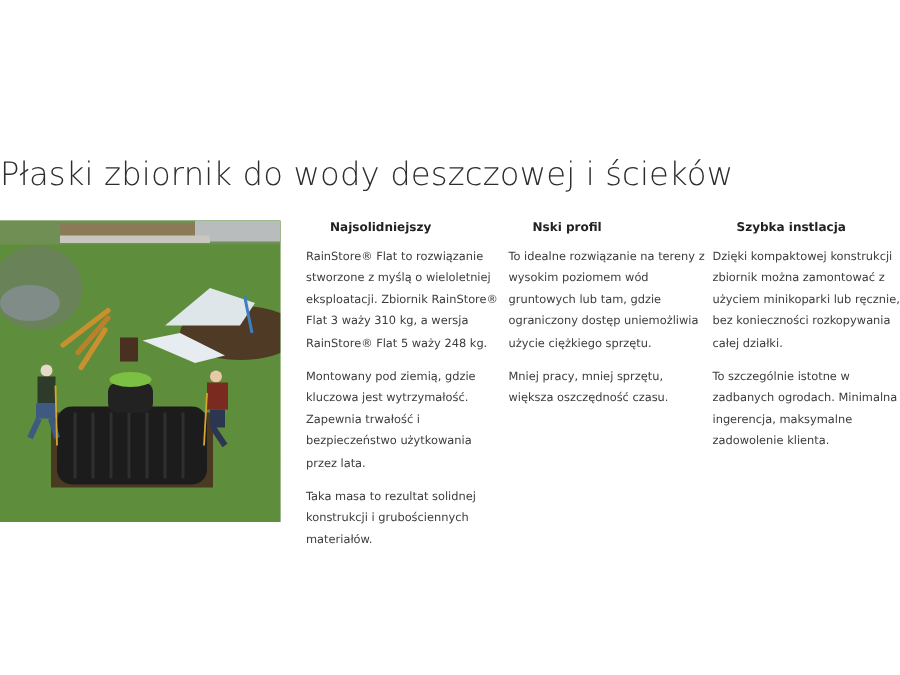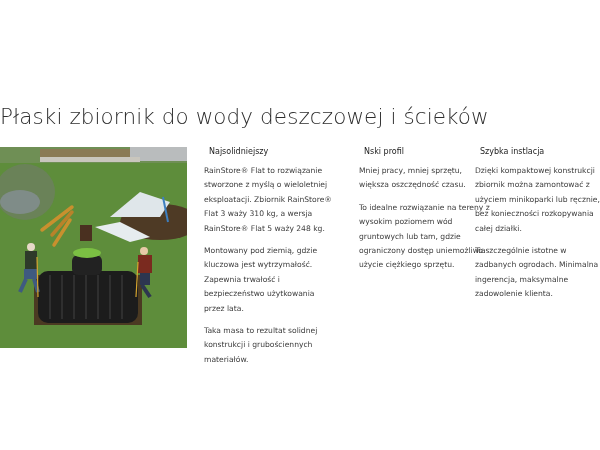--- a/index.html
+++ b/index.html
@@ -5,23 +5,23 @@
     html, body { margin: 0; padding: 0; background: #ffffff; }
     body { width: 600px; height: 450px; position: relative; overflow: hidden;
            font-family: "DejaVu Sans", sans-serif; color: #3a3a3a; }
     .title { position: absolute; top: 104px; left: 0; width: 600px; text-align: left;
              font-family: "DejaVu Sans", sans-serif; font-weight: 300; font-size: 21.5px;
              color: #2d2d2d; letter-spacing: 0.1px; margin: 0; }
     .photo { position: absolute; left: 0; top: 147px; width: 187px; height: 201px; overflow: hidden;
              background: linear-gradient(180deg, #5c8a3a 0%, #5f8f3c 40%, #4f7f30 100%); }
     .col { position: absolute; top: 146px; width: 132px; font-size: 7.6px; line-height: 14.4px; color: #3c3c3c; }
     .col.c1 { left: 204px; }
-    .col.c2 { left: 359px; }
+    .col.c2 { left: 339px; }
     .col.c3 { left: 475px; }
-    .col h3 { margin: 0 0 6px 5px; font-size: 8px; font-weight: normal; color: #222; line-height: 12px; }
+    .col h3 { margin: 0 0 6px 16px; font-size: 8px; font-weight: bold; color: #222; line-height: 12px; }
     .col p { margin: 0 0 8px 0; }
   </style>
 </head>
 <body>
 
 <h1 class="title">Płaski zbiornik do wody deszczowej i ścieków</h1>
 
 <div class="photo">
   <svg width="187" height="201" viewBox="0 0 187 201" xmlns="http://www.w3.org/2000/svg">
 
@@ -76,21 +76,21 @@
 
 <div class="col c1">
   <h3>Najsolidniejszy</h3>
   <p>RainStore® Flat to rozwiązanie stworzone z myślą o wieloletniej eksploatacji. Zbiornik RainStore® Flat 3 waży 310 kg, a wersja RainStore® Flat 5 waży 248 kg.</p>
   <p>Montowany pod ziemią, gdzie kluczowa jest wytrzymałość. Zapewnia trwałość i bezpieczeństwo użytkowania przez lata.</p>
   <p>Taka masa to rezultat solidnej konstrukcji i grubościennych materiałów.</p>
 </div>
 
 <div class="col c2">
   <h3>Nski profil</h3>
+  <p>To idealne rozwiązanie na tereny z wysokim poziomem wód gruntowych lub tam, gdzie ograniczony dostęp uniemożliwia użycie ciężkiego sprzętu.</p>
   <p>Mniej pracy, mniej sprzętu, większa oszczędność czasu.</p>
-  <p>To idealne rozwiązanie na tereny z wysokim poziomem wód gruntowych lub tam, gdzie ograniczony dostęp uniemożliwia użycie ciężkiego sprzętu.</p>
 </div>
 
 <div class="col c3">
   <h3>Szybka instlacja</h3>
   <p>Dzięki kompaktowej konstrukcji zbiornik można zamontować z użyciem minikoparki lub ręcznie, bez konieczności rozkopywania całej działki.</p>
   <p>To szczególnie istotne w zadbanych ogrodach. Minimalna ingerencja, maksymalne zadowolenie klienta.</p>
 </div>
 
 </body></html>

